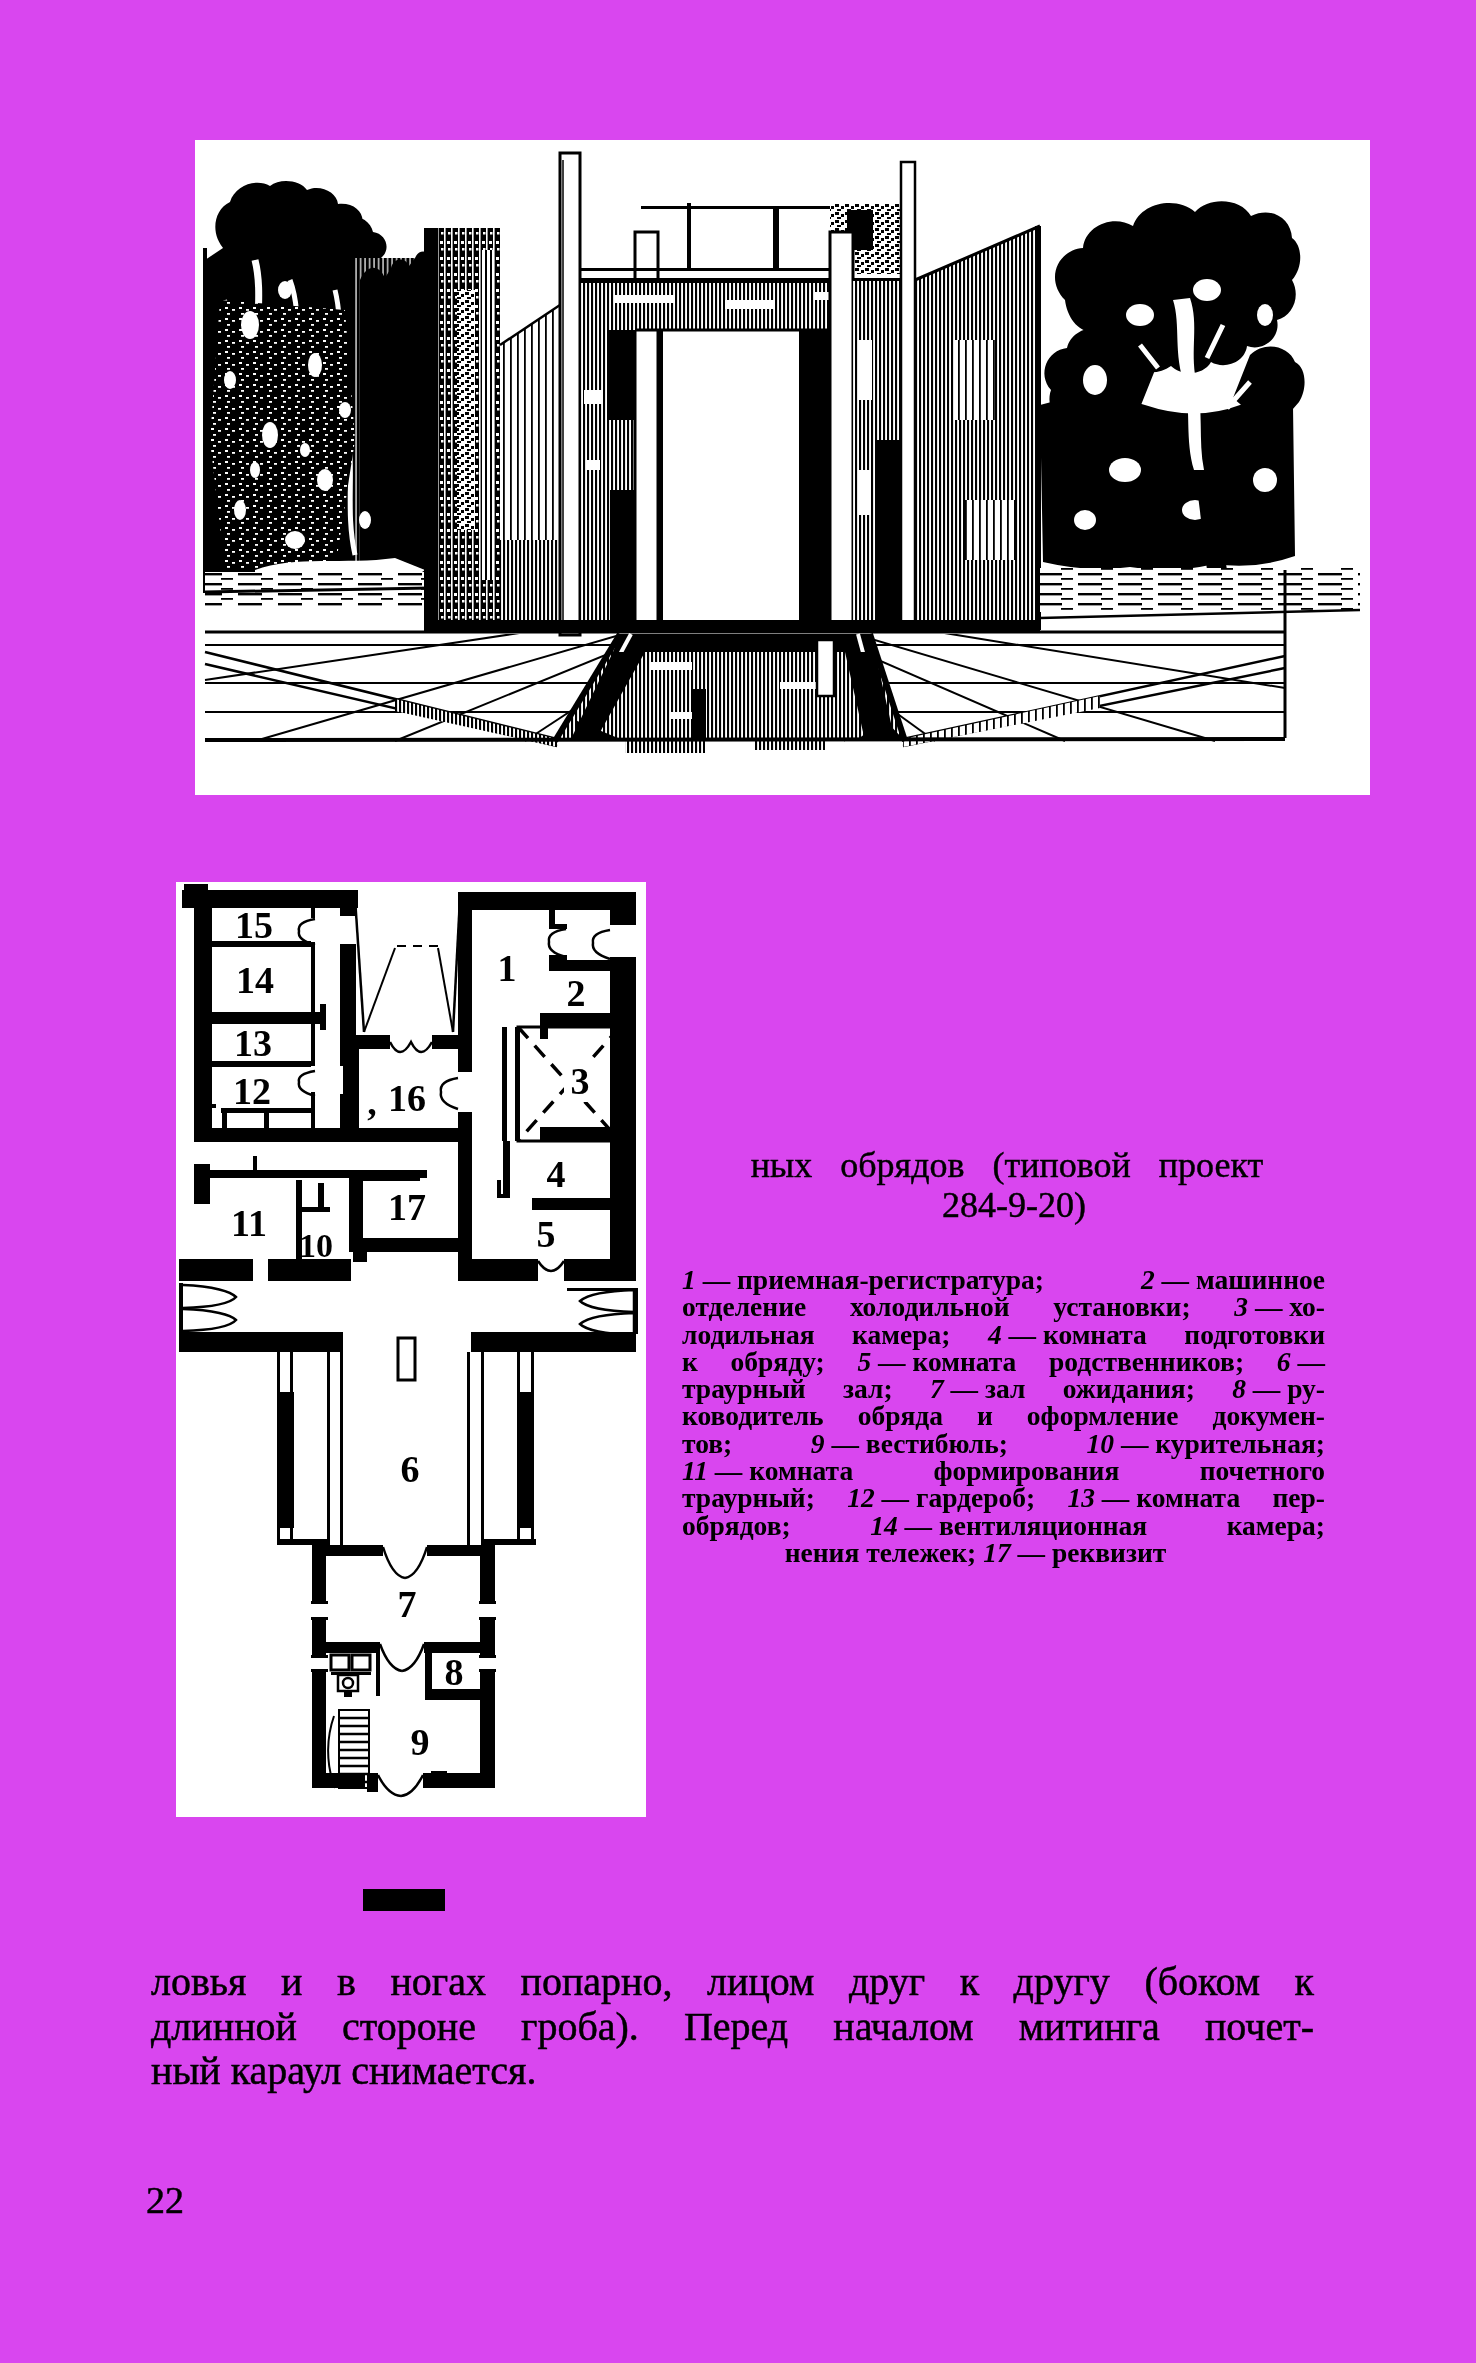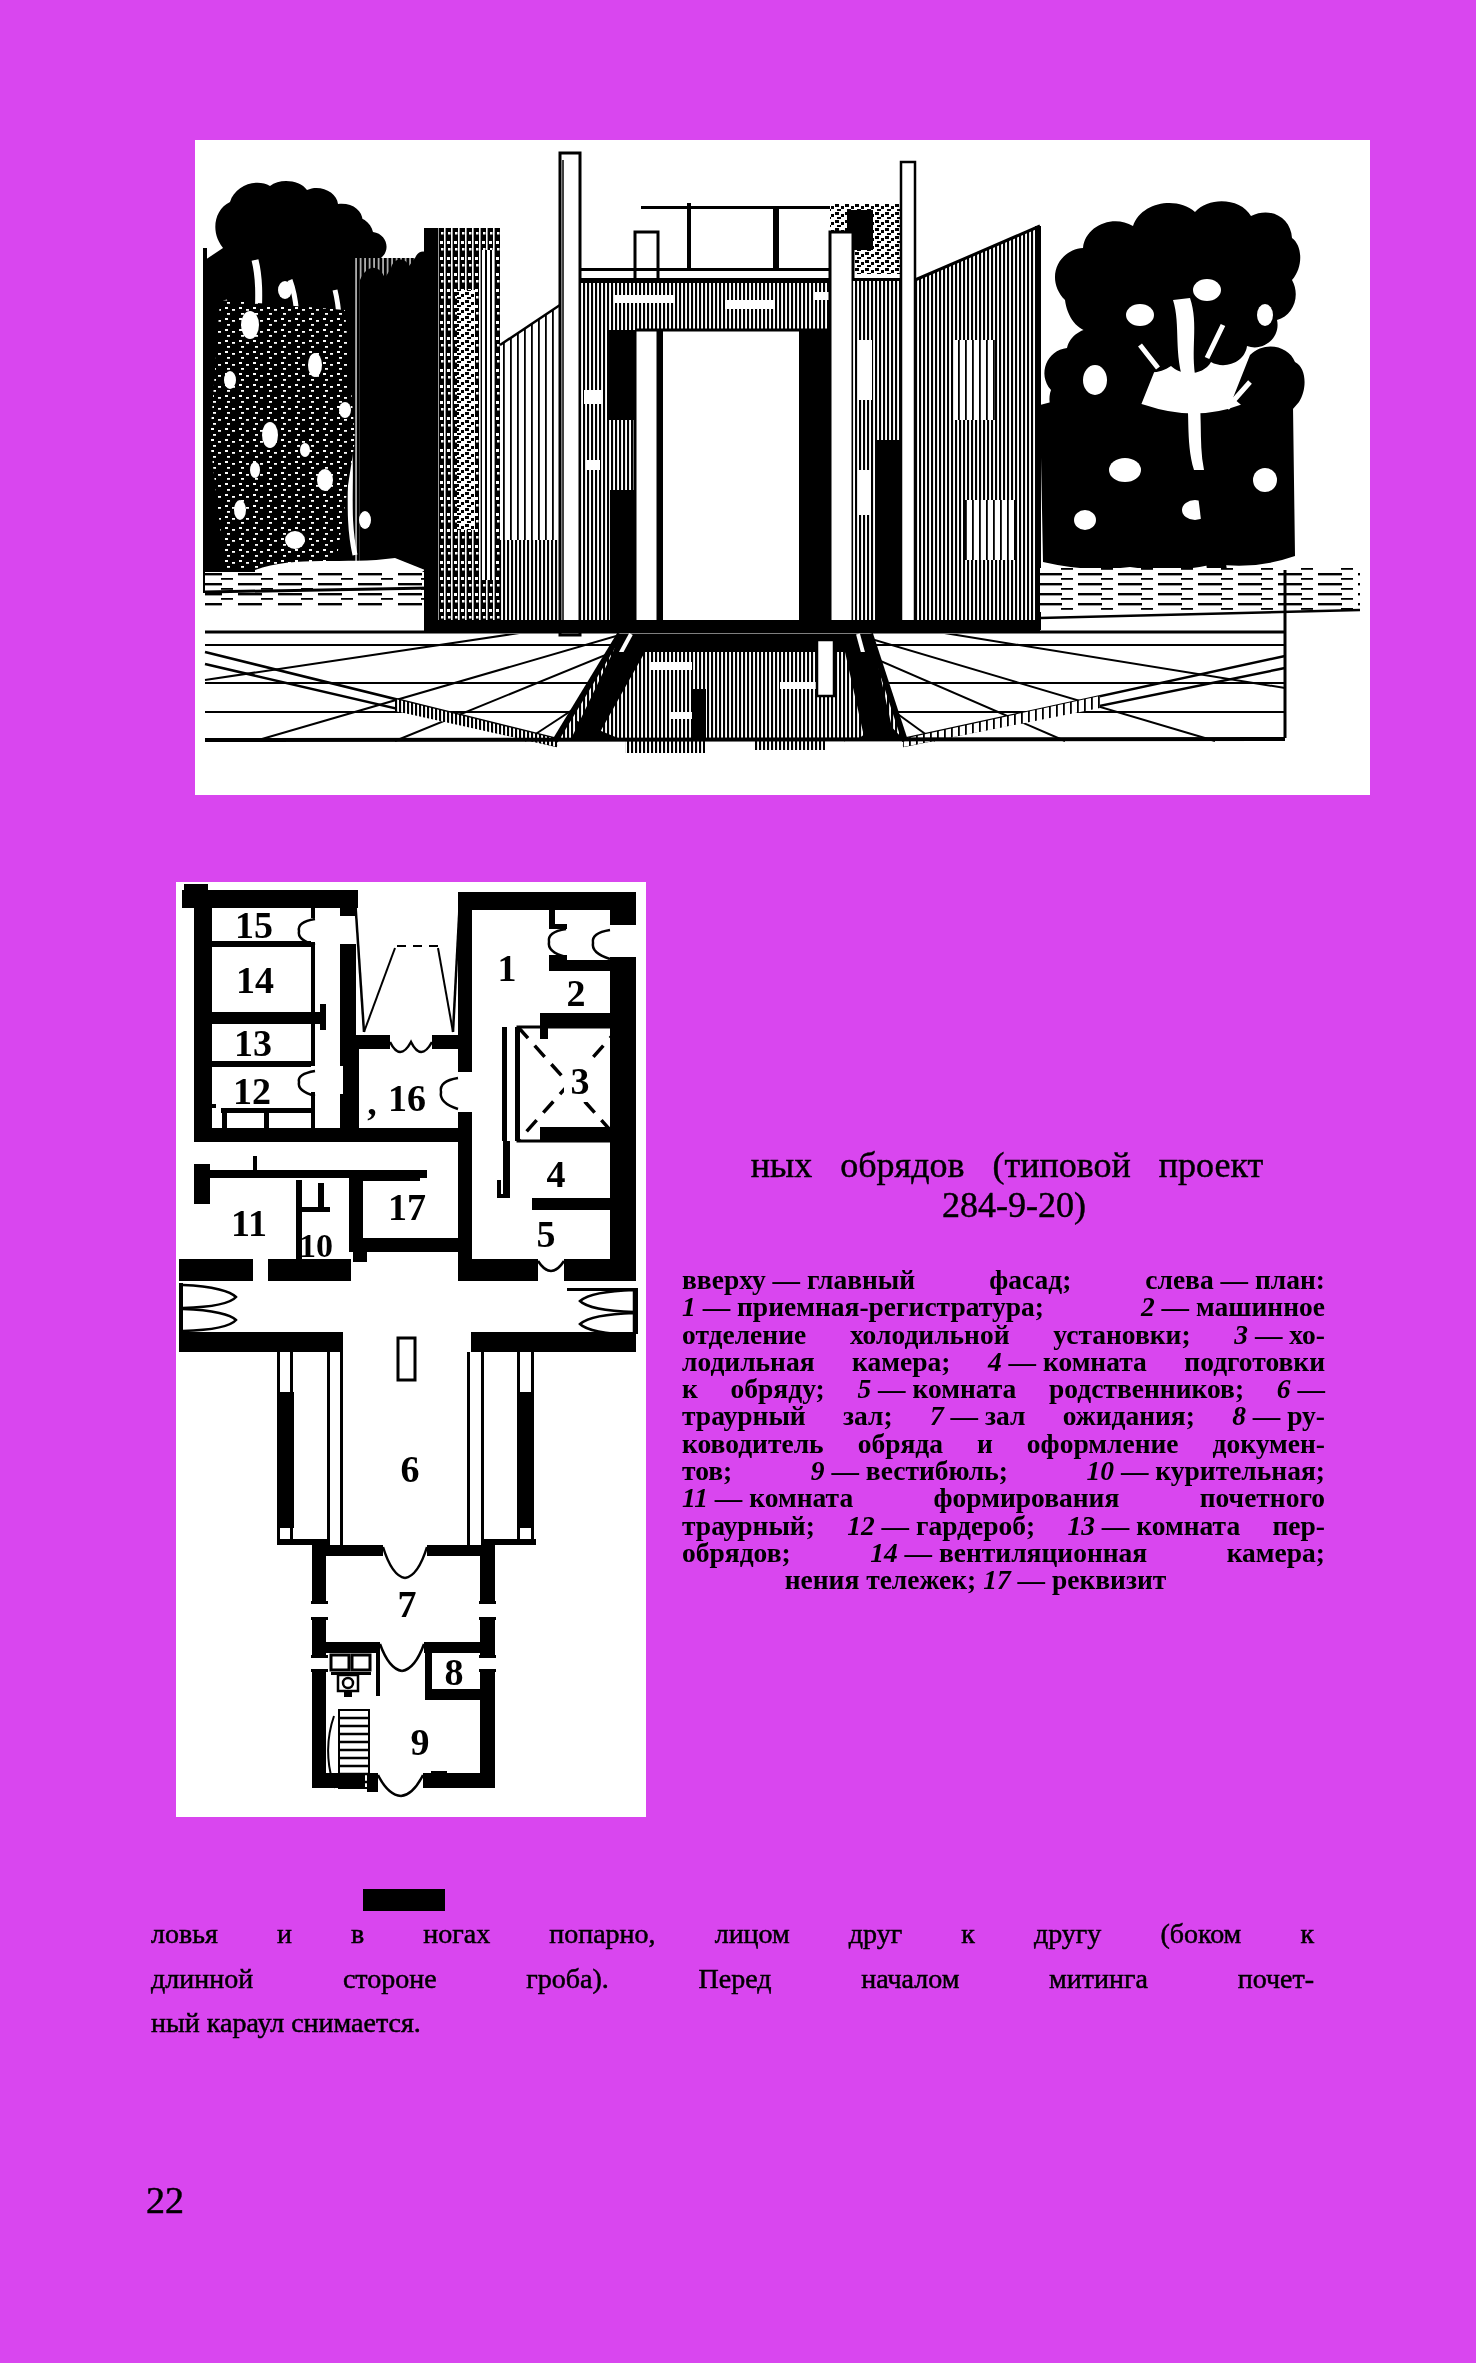--- a/index.html
+++ b/index.html
@@ -549,37 +549,36 @@
     <path d="M202,893 Q212,913 225,914 M247,893 Q237,913 225,914" fill="none" stroke="#000" stroke-width="2.5"></path>
   </g>
 </svg>
 
 <div class="abs" style="left:665px;top:1146px;width:684px;text-align:center;font-size:36px;line-height:39.5px;-webkit-text-stroke:0.45px #000;">
   <div style="word-spacing:19px;">ных обрядов (типовой проект</div>
   <div style="padding-left:14px;">284-9-20)</div>
 </div>
 
 <div class="abs" style="left:682px;top:1266px;width:643px;font-size:27.5px;line-height:27.3px;font-weight:bold;">
-  <div class="fl"><span>вверху — главный</span><span>фасад;</span><span>слева — план:</span></div>
   <div class="fl"><span><i>1</i> — приемная-регистратура;</span><span><i>2</i> — машинное</span></div>
   <div class="fl"><span>отделение</span><span>холодильной</span><span>установки;</span><span><i>3</i> — хо-</span></div>
   <div class="fl"><span>лодильная</span><span>камера;</span><span><i>4</i> — комната</span><span>подготовки</span></div>
   <div class="fl"><span>к</span><span>обряду;</span><span><i>5</i> — комната</span><span>родственников;</span><span><i>6</i> —</span></div>
   <div class="fl"><span>траурный</span><span>зал;</span><span><i>7</i> — зал</span><span>ожидания;</span><span><i>8</i> — ру-</span></div>
   <div class="fl"><span>ководитель</span><span>обряда</span><span>и</span><span>оформление</span><span>докумен-</span></div>
   <div class="fl"><span>тов;</span><span><i>9</i> — вестибюль;</span><span><i>10</i> — курительная;</span></div>
   <div class="fl"><span><i>11</i> — комната</span><span>формирования</span><span>почетного</span></div>
   <div class="fl"><span>траурный;</span><span><i>12</i> — гардероб;</span><span><i>13</i> — комната</span><span>пер-</span></div>
   <div class="fl"><span>обрядов;</span><span><i>14</i> — вентиляционная</span><span>камера;</span></div>
   <div style="text-align:center;padding-right:56px;">нения тележек; <i>17</i> — реквизит</div>
 </div>
 
 <div class="abs" style="left:363px;top:1889px;width:82px;height:22px;background:#000;"></div>
 
-<div class="abs" style="left:151px;top:1912px;width:1163px;font-size:28px;line-height:44.7px;-webkit-text-stroke:0.5px #000;">
+<div class="abs" style="left:151px;top:1960px;width:1163px;font-size:40px;line-height:44.7px;-webkit-text-stroke:0.5px #000;">
   <div class="jline">ловья и в ногах попарно, лицом друг к другу (боком к</div>
   <div class="jline">длинной стороне гроба). Перед началом митинга почет-</div>
   <div>ный караул снимается.</div>
 </div>
 
 <div class="abs" style="left:146px;top:2178px;font-size:38px;-webkit-text-stroke:0.5px #000;">22</div>
 
 </div>
 
 </body></html>

